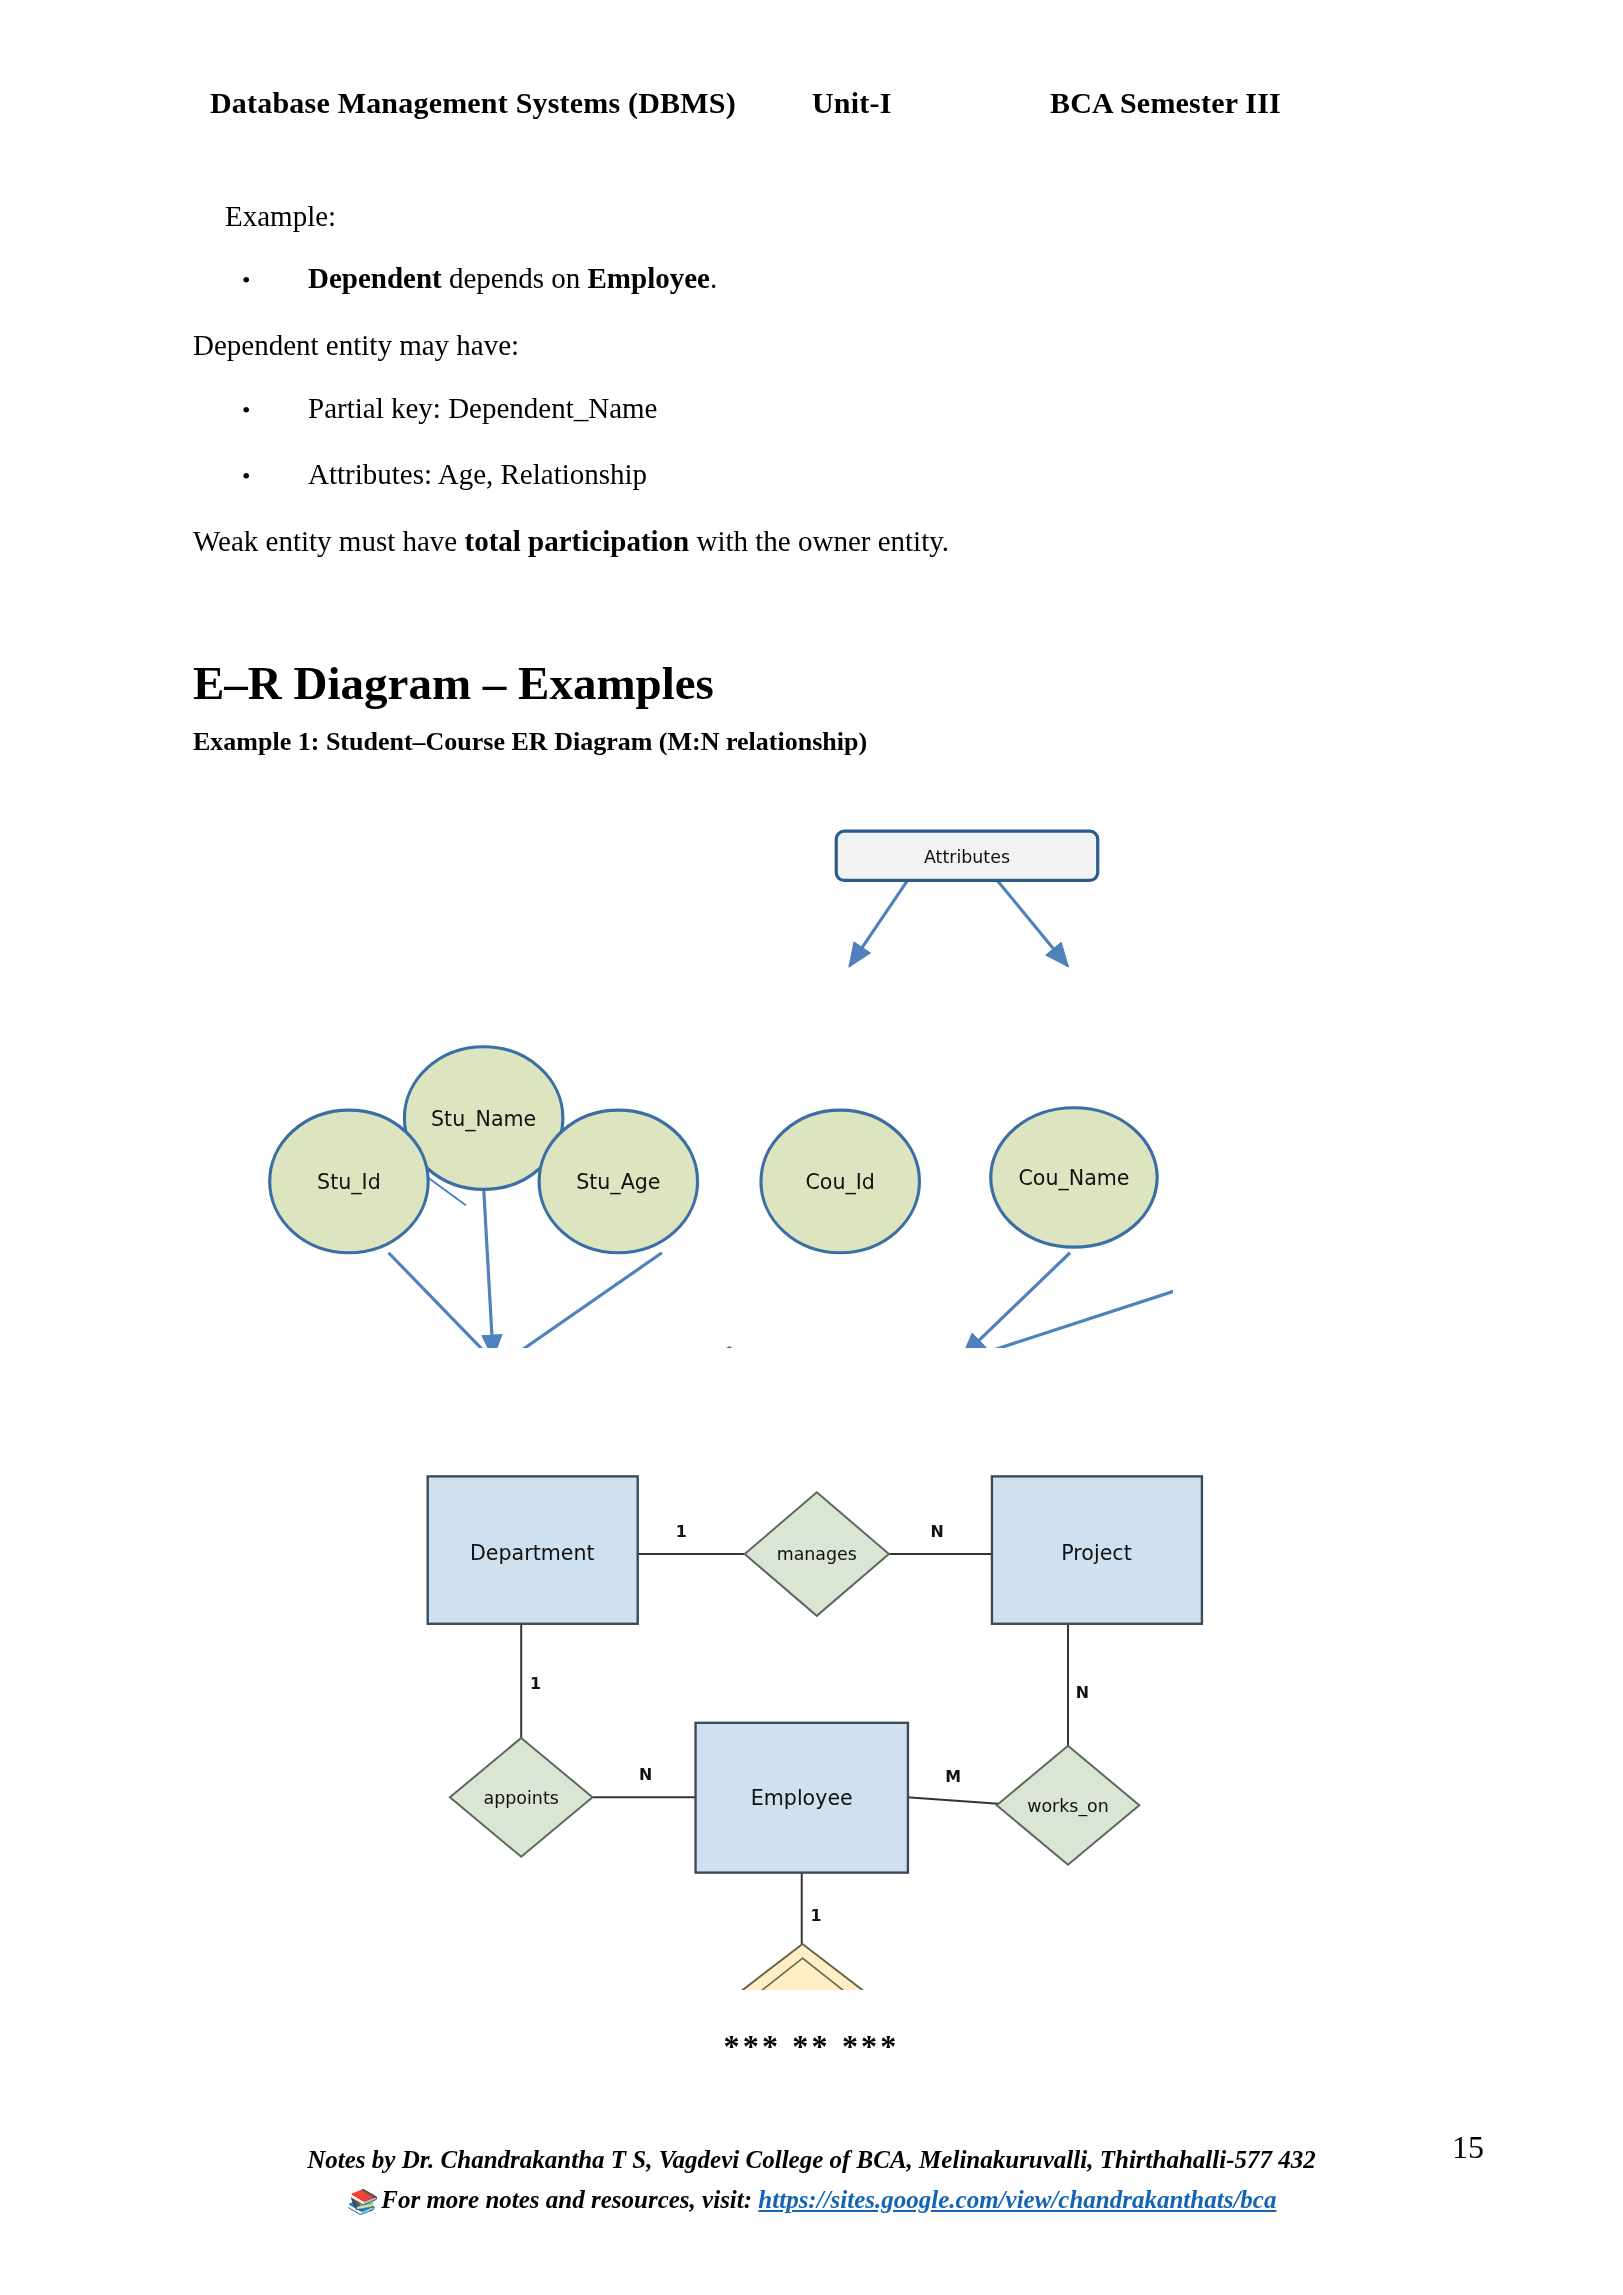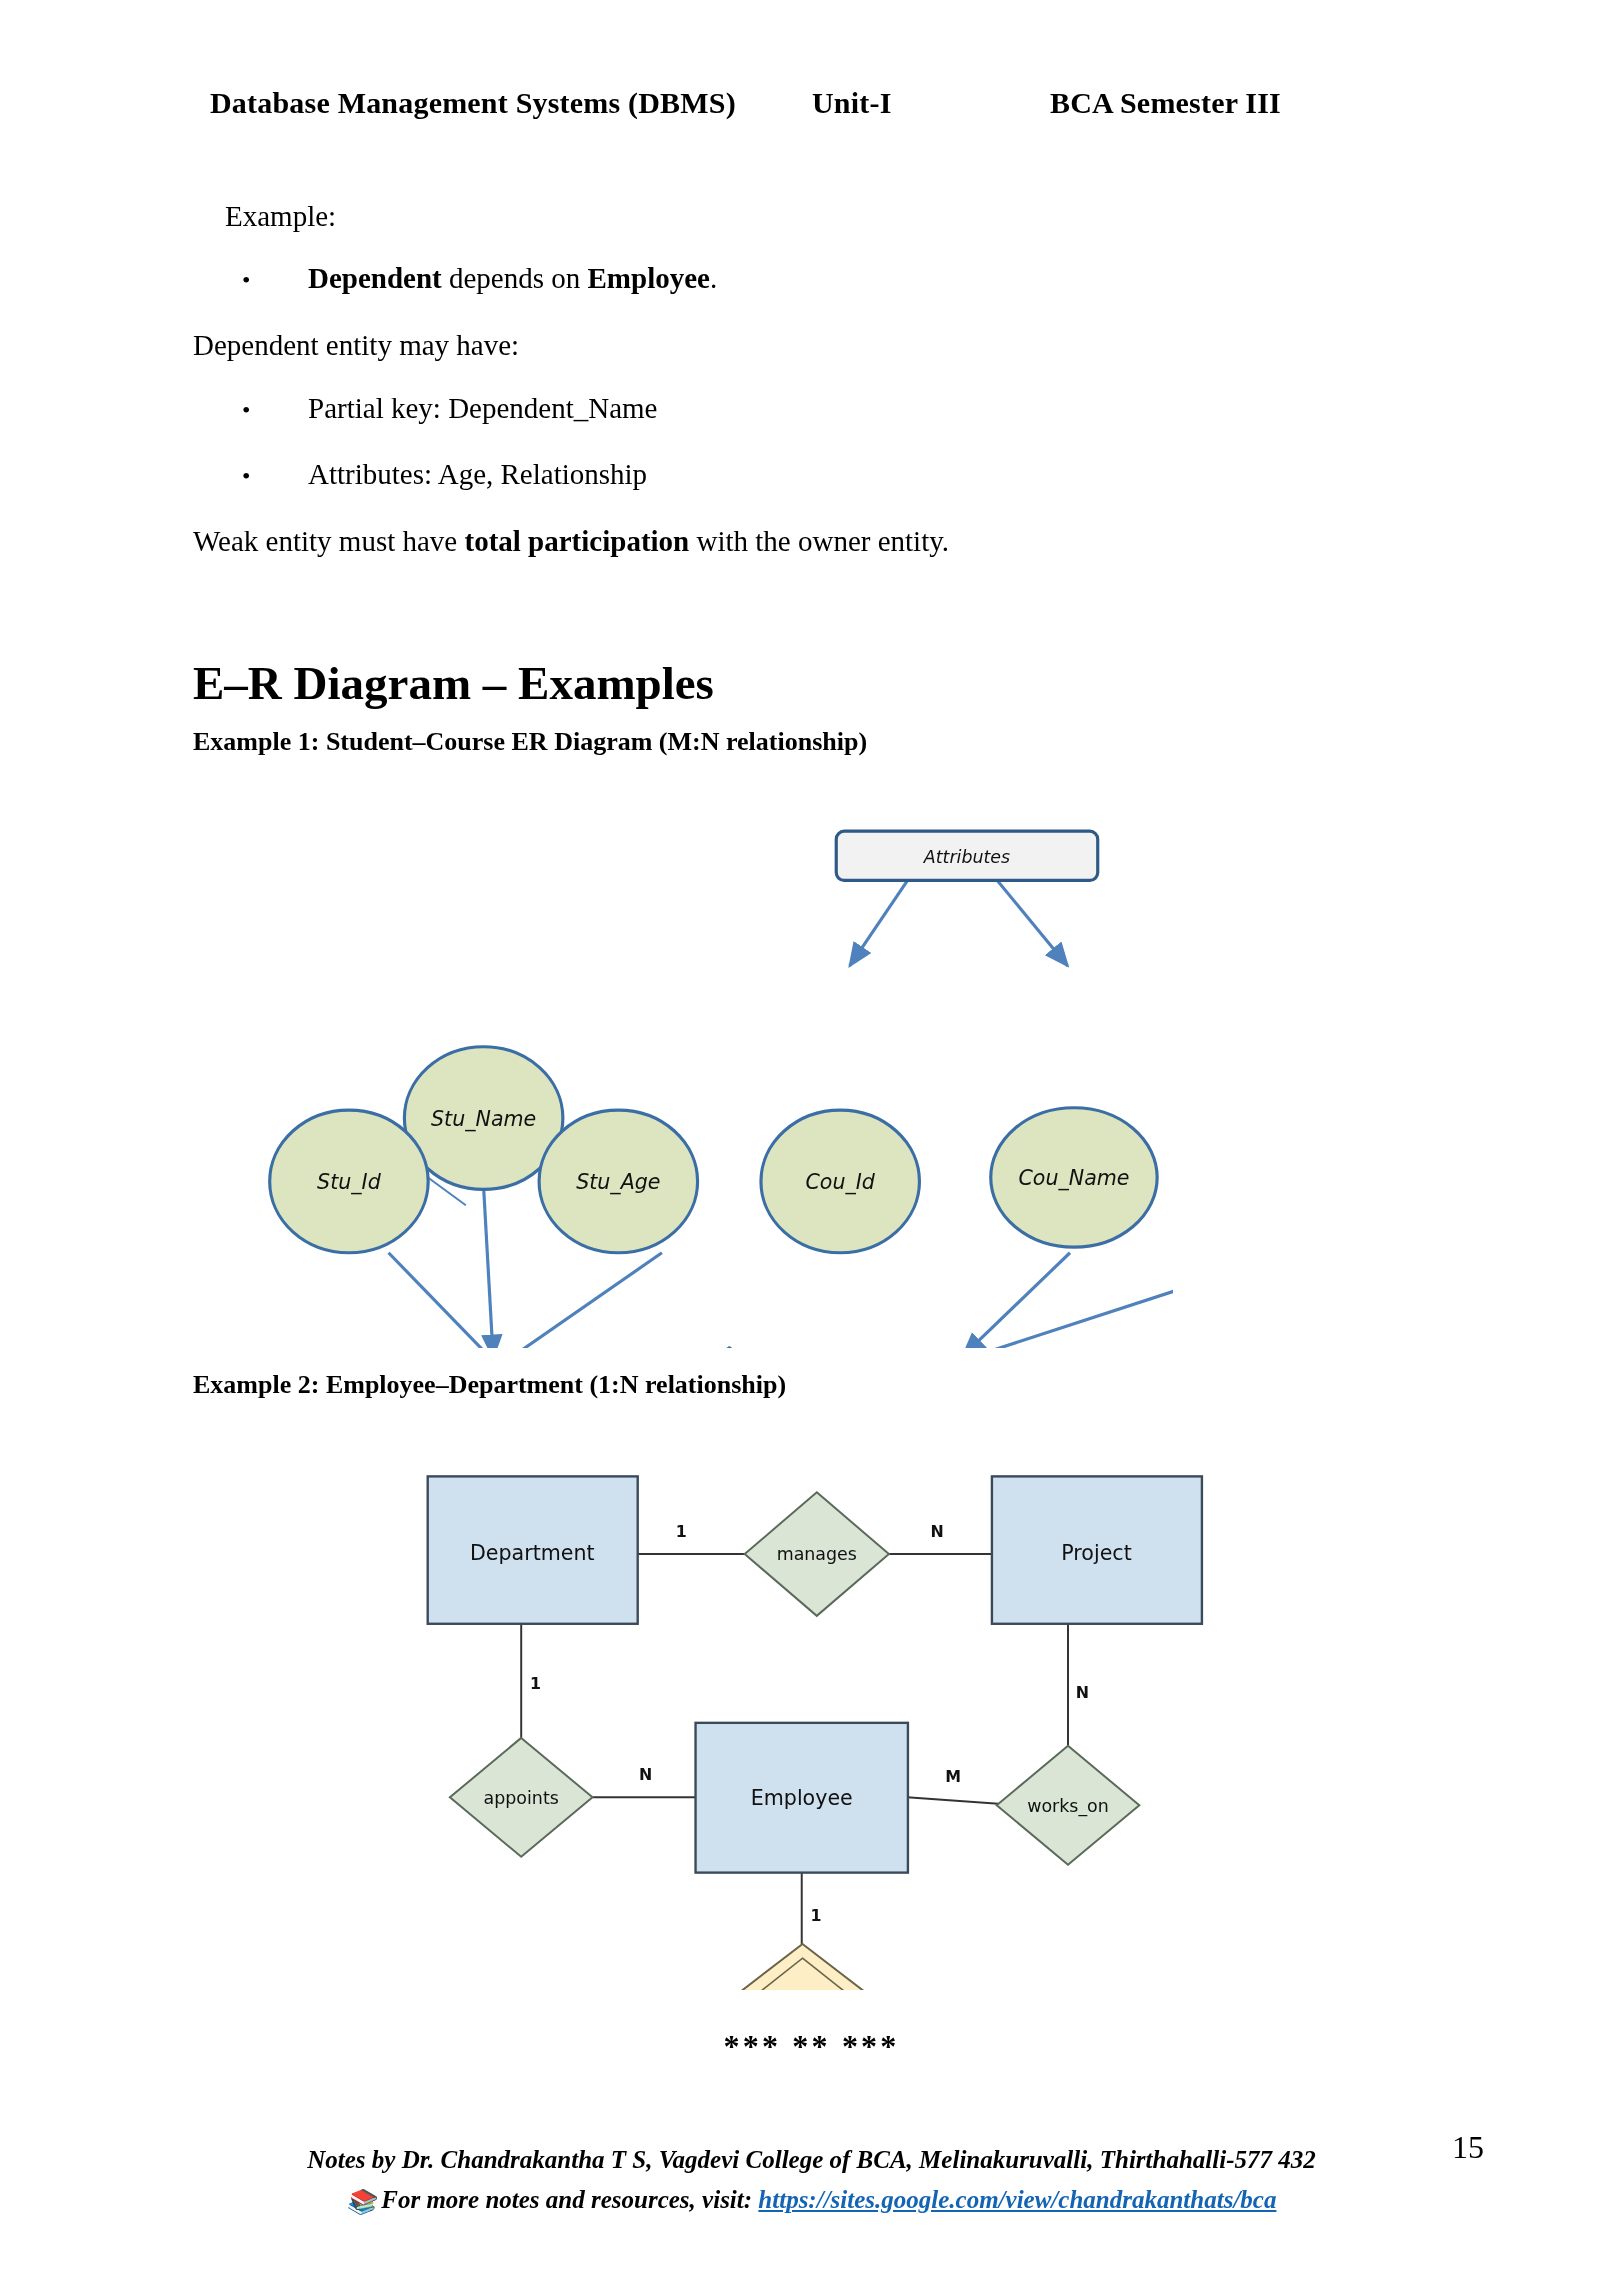--- a/index.html
+++ b/index.html
@@ -160,21 +160,21 @@
   </div>
 
   <div class="para" style="left:193px; top:523px;">
     <span>Weak entity must have </span><span class="b">total participation</span><span> with the owner entity.</span>
   </div>
 
   <div class="h2-title" style="left:193px; top:656px;">E–R Diagram – Examples</div>
 
   <div class="h3-title" style="left:193px; top:727px;">Example 1: Student–Course ER Diagram (M:N relationship)</div>
 
-  <div class="figure" style="left:238px; top:793px;font-style:italic;">
+  <div class="figure" style="left:238px; top:793px;">
     <svg width="935" height="555" viewBox="0 0 1180 700" xmlns="http://www.w3.org/2000/svg">
       <defs>
         <marker id="arrBlue" markerWidth="9" markerHeight="9" refX="7.2" refY="3.4" orient="auto" markerUnits="strokeWidth">
           <path d="M0,0 L8,3.4 L0,6.8 z" fill="#4f81bd"></path>
         </marker>
       </defs>
 
       <g stroke="#4f81bd" stroke-width="4" fill="none" marker-end="url(#arrBlue)">
         <line x1="860" y1="88" x2="772" y2="218"></line>
         <line x1="940" y1="88" x2="1047" y2="218"></line>
@@ -246,21 +246,20 @@
         <text class="node-label lbl-24" x="620" y="798" text-anchor="middle">study</text>
       </g>
 
       <g>
         <rect x="460" y="1040" width="330" height="58" rx="10" ry="10" fill="#f2f2f2" stroke="#2e5a87" stroke-width="4"></rect>
         <text class="node-label card-lbl" x="625" y="1078" text-anchor="middle">Entities</text>
       </g>
     </svg>
   </div>
 
-  <div class="h3-title" style="left:193px; top:1370px;">Example 2: Employee–Department (1:N relationship)</div>
 
   <div class="figure" style="left:396px; top:1443px;">
     <svg width="840" height="547" viewBox="0 0 1060 690" xmlns="http://www.w3.org/2000/svg">
 
       <g stroke="#333333" stroke-width="2.5" fill="none">
         <line x1="305" y1="140" x2="440" y2="140"></line>
         <line x1="622" y1="140" x2="752" y2="140"></line>
         <line x1="158" y1="228" x2="158" y2="372"></line>
         <line x1="248" y1="447" x2="378" y2="447"></line>
         <line x1="645" y1="447" x2="760" y2="455"></line>

